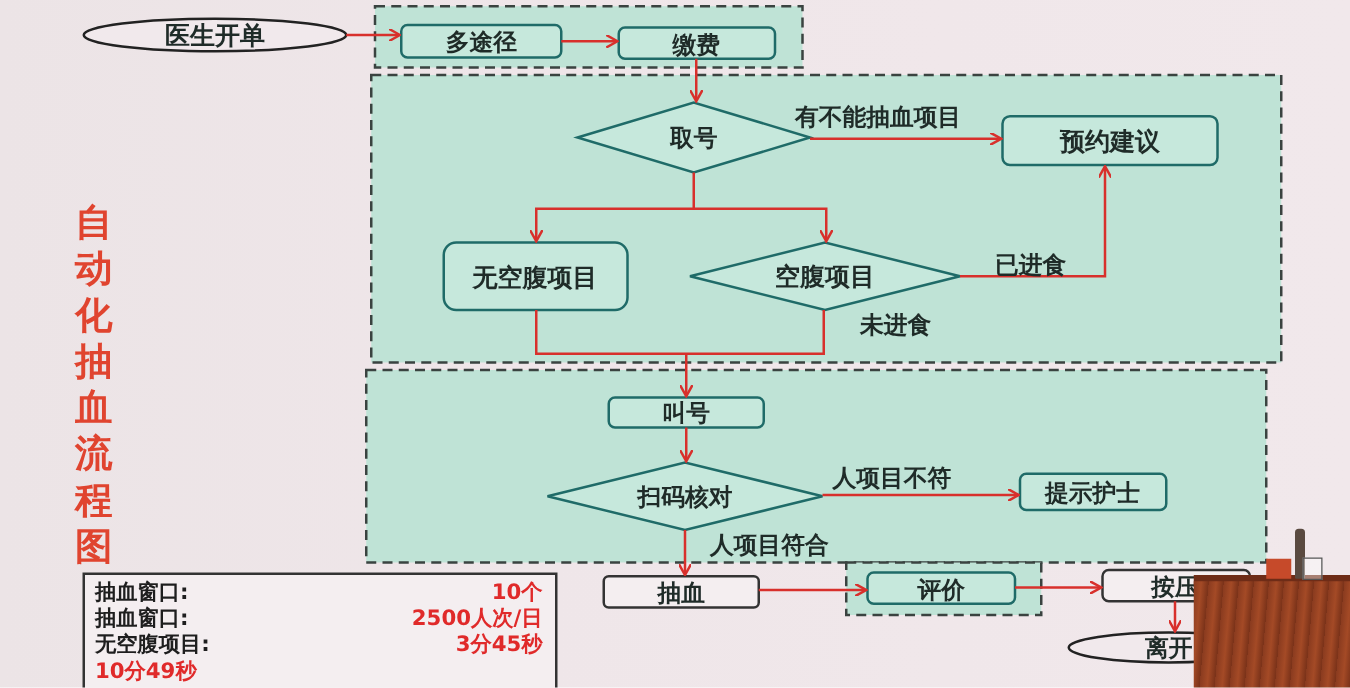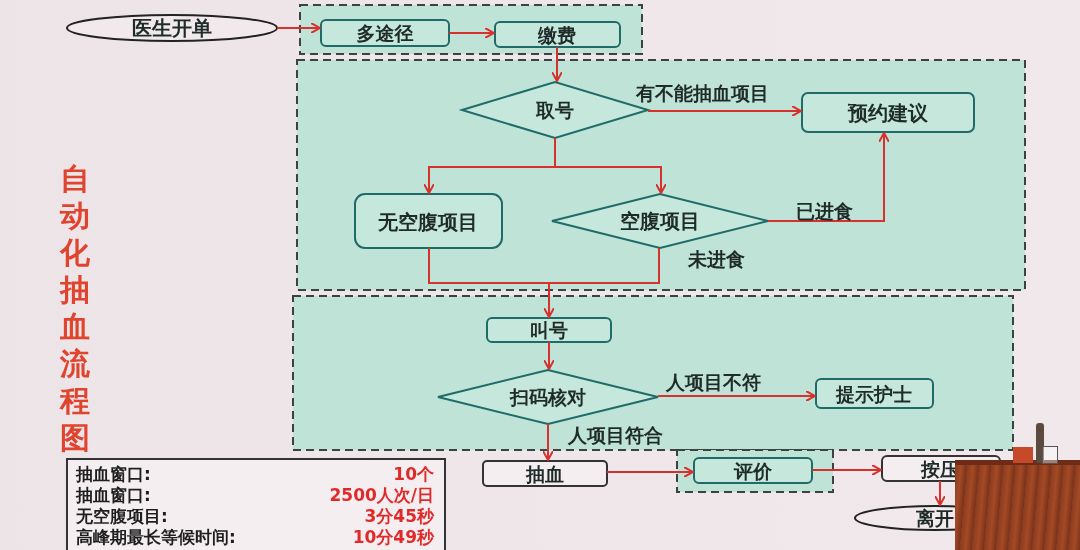--- a/index.html
+++ b/index.html
@@ -136,21 +136,20 @@
     </div>
   <div class="row">
       <span class="k">抽血窗口:</span>
       <span class="v">2500人次/日</span>
     </div>
   <div class="row">
       <span class="k">无空腹项目:</span>
       <span class="v">3分45秒</span>
     </div>
   <div class="row">
-      <span class="k">高峰期最长等候时间:</span>
       <span class="v">10分49秒</span>
     </div>
 </div>
 
 <div class="podium-top"></div>
 <div class="podium"></div>
 <div class="box-sign"></div>
 <div class="bottle"></div>
 <div class="glass"></div>
 

